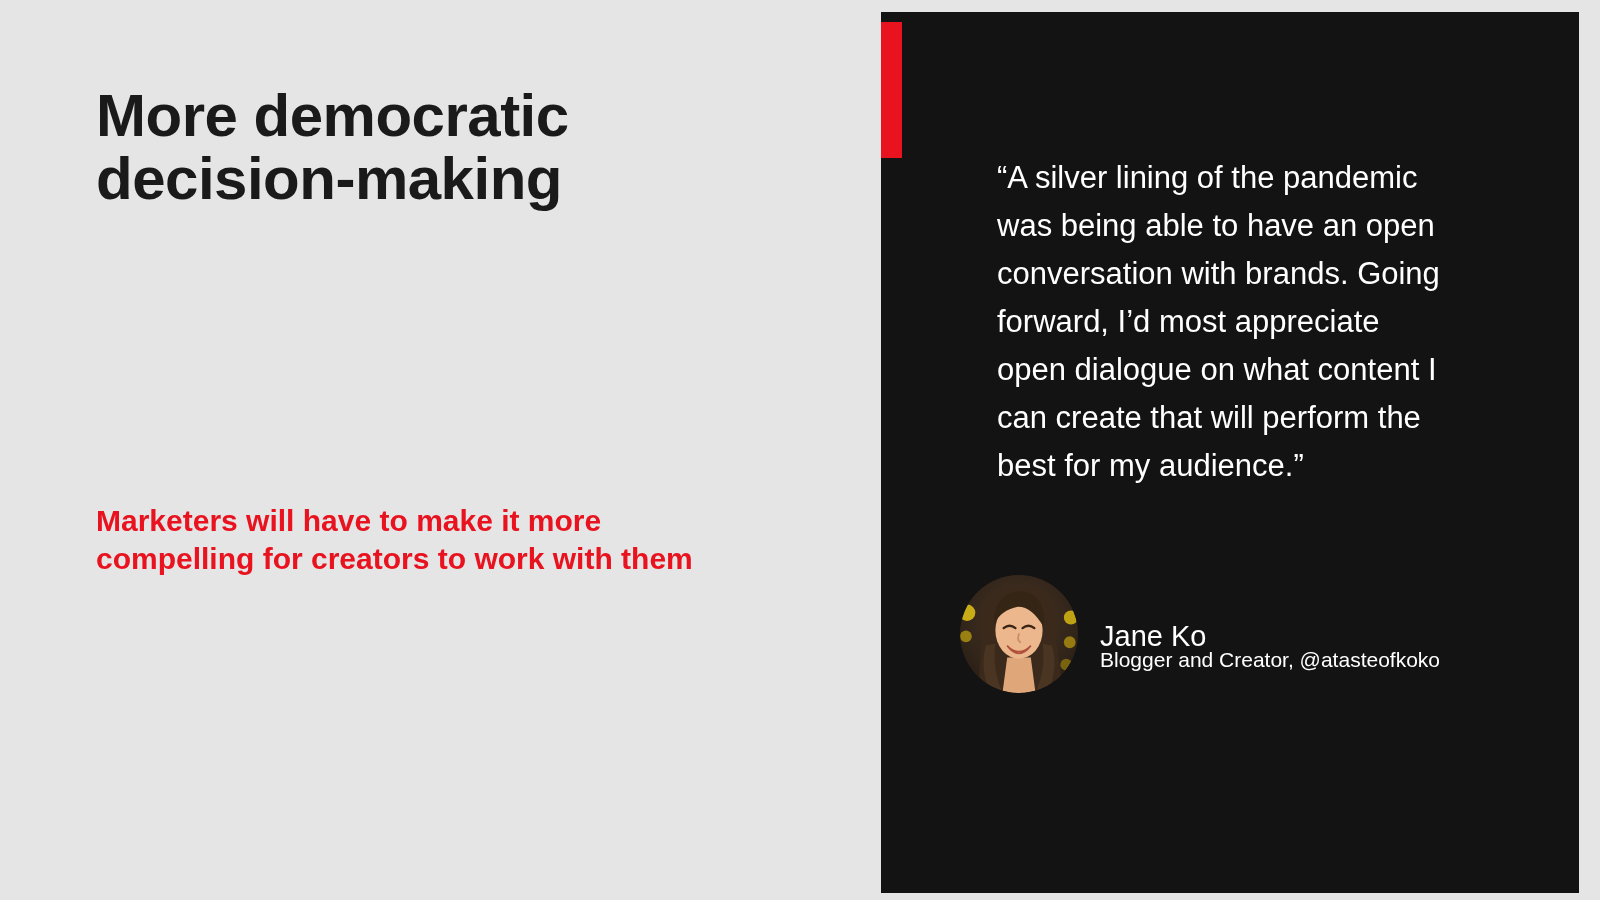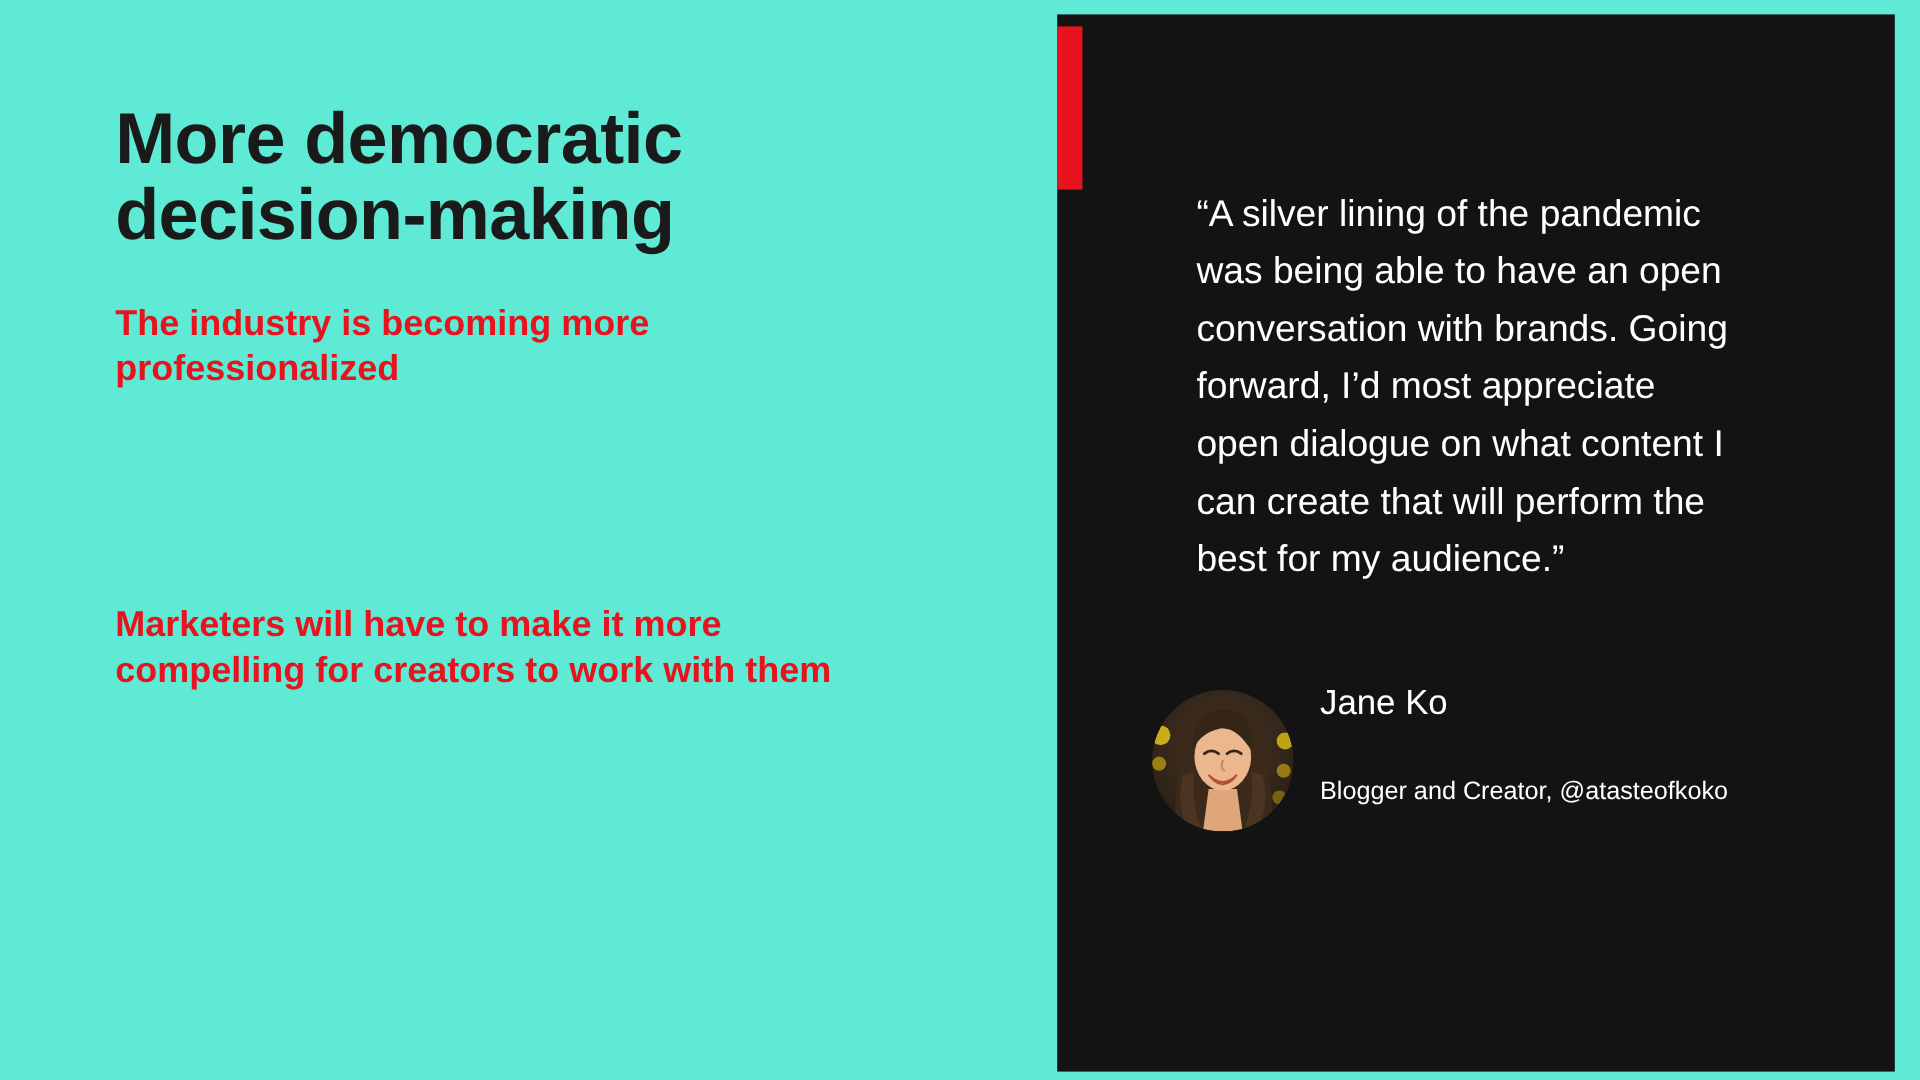--- a/index.html
+++ b/index.html
@@ -4,21 +4,21 @@
 <style>
   :root{
     --accent-red:#e8131f;
     --panel-black:#131313;
     --text-black:#1a1a1a;
     --text-white:#ffffff;
   }
   *{box-sizing:border-box;}
   html,body{margin:0;padding:0;background:#ffffff;}
   .slide{
-    position:relative;width:1600px;height:900px;background:#5eead4;
+    position:relative;width:1600px;height:900px;background:#e5e5e5;
     font-family:"Liberation Sans",sans-serif;overflow:hidden;
   }
   
   .slide-title{
     position:absolute;left:96px;top:84px;width:700px;
     font-size:60px;font-weight:bold;line-height:63px;
     color:var(--text-black);letter-spacing:-0.5px;margin:0;
   }
   .subhead{
     position:absolute;left:96px;width:720px;margin:0;
@@ -47,36 +47,35 @@
     position:absolute;left:116px;top:142px;width:540px;
     font-size:31px;line-height:48px;color:var(--text-white);
   }
   .author-row{position:absolute;left:0;top:0;width:698px;height:881px;pointer-events:none;}
   .author-avatar{
     position:absolute;left:79px;top:563px;width:118px;height:118px;
     border-radius:50%;overflow:hidden;background:#2a1f16;
   }
   .author-avatar svg{display:block;width:100%;height:100%;}
   .author-name{
-    position:absolute;left:219px;top:558px;
+    position:absolute;left:219px;top:608px;
     font-size:29px;line-height:32px;color:var(--text-white);
   }
   .author-role{
     position:absolute;left:219px;top:632px;
     font-size:21px;line-height:32px;color:var(--text-white);
   }
 </style>
 </head>
 <body>
 
 <div class="slide">
 
   <h1 class="slide-title">More democratic<br>decision-making</h1>
 
-  <h2 class="subhead subhead-1">The industry is becoming more<br>professionalized</h2>
 
 
   <h2 class="subhead subhead-2">Marketers will have to make it more<br>compelling for creators to work with them</h2>
 
 
   <div class="quote-panel">
 
     <div class="red-accent-bar"></div>
 
     <div class="quote-text">“A silver lining of the pandemic<br>was being able to have an open<br>conversation with brands. Going<br>forward, I’d most appreciate<br>open dialogue on what content I<br>can create that will perform the<br>best for my audience.”</div>

